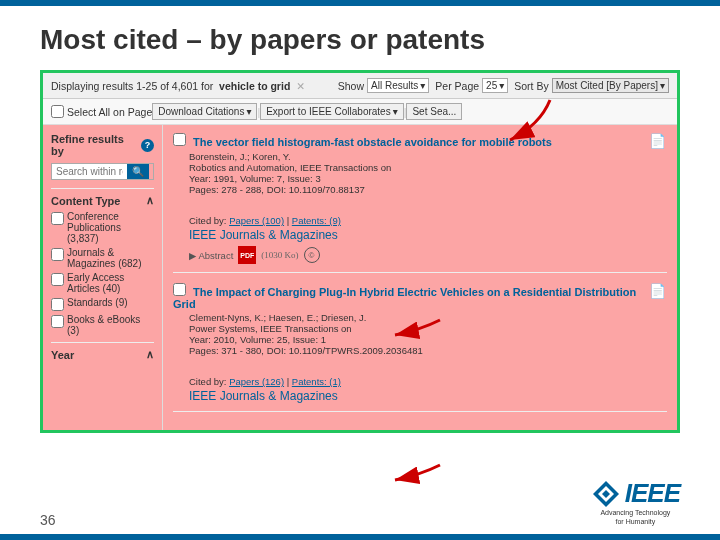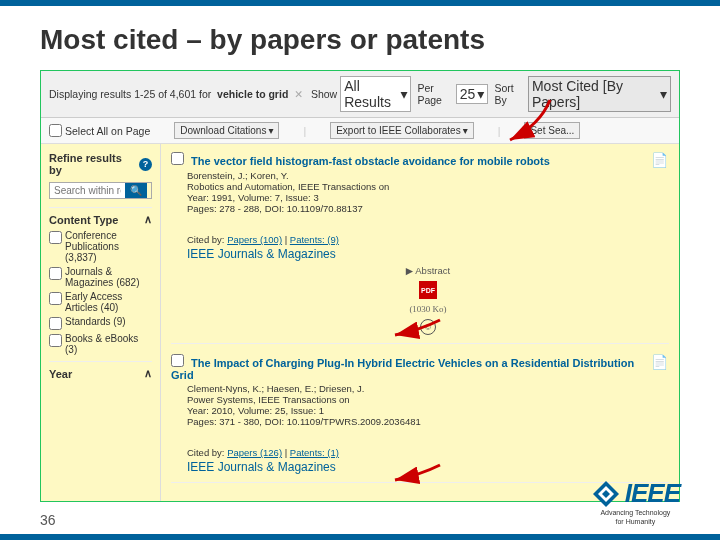--- a/index.html
+++ b/index.html
@@ -17,22 +17,22 @@
     }
 
     .page-title {
       font-size: 28px;
       font-weight: bold;
       color: #333;
       margin-bottom: 14px;
     }
 
     .browser-mockup {
-      border: 1px solid #22c55e;
-      background: #fef9c3;
+      border: 3px solid #22c55e;
+      background: #fca5a5;
       font-size: 11px;
     }
 
     .browser-toolbar {
       background: #f0f0f0;
       border-bottom: 1px solid #ccc;
       padding: 5px 8px;
       display: flex;
       align-items: center;
       gap: 8px;
@@ -58,35 +58,35 @@
     }
 
     .control-label {
       font-size: 10.5px;
       color: #333;
     }
 
     .control-select {
       border: 1px solid #aaa;
       background: #fff;
-      font-size: 14px;
+      font-size: 10px;
       padding: 1px 3px;
       color: #333;
       display: flex;
       align-items: center;
       gap: 2px;
     }
 
     .browser-actions {
       background: #f8f8f8;
       border-bottom: 1px solid #ddd;
       padding: 4px 8px;
       display: flex;
       align-items: center;
-      gap: 24px;
+      gap: 0;
       font-size: 10.5px;
     }
 
     .checkbox-label {
       display: flex;
       align-items: center;
       gap: 3px;
       font-size: 10.5px;
       color: #333;
     }
@@ -251,21 +251,20 @@
     }
 
     .abstract-row {
       display: flex;
       align-items: center;
       gap: 5px;
       margin-left: 16px;
       margin-top: 4px;
       font-size: 9.5px;
       color: #333;
-      flex-direction: column;
     }
 
     .abstract-btn {
       display: flex;
       align-items: center;
       gap: 2px;
       font-size: 9.5px;
       color: #555;
     }
 

